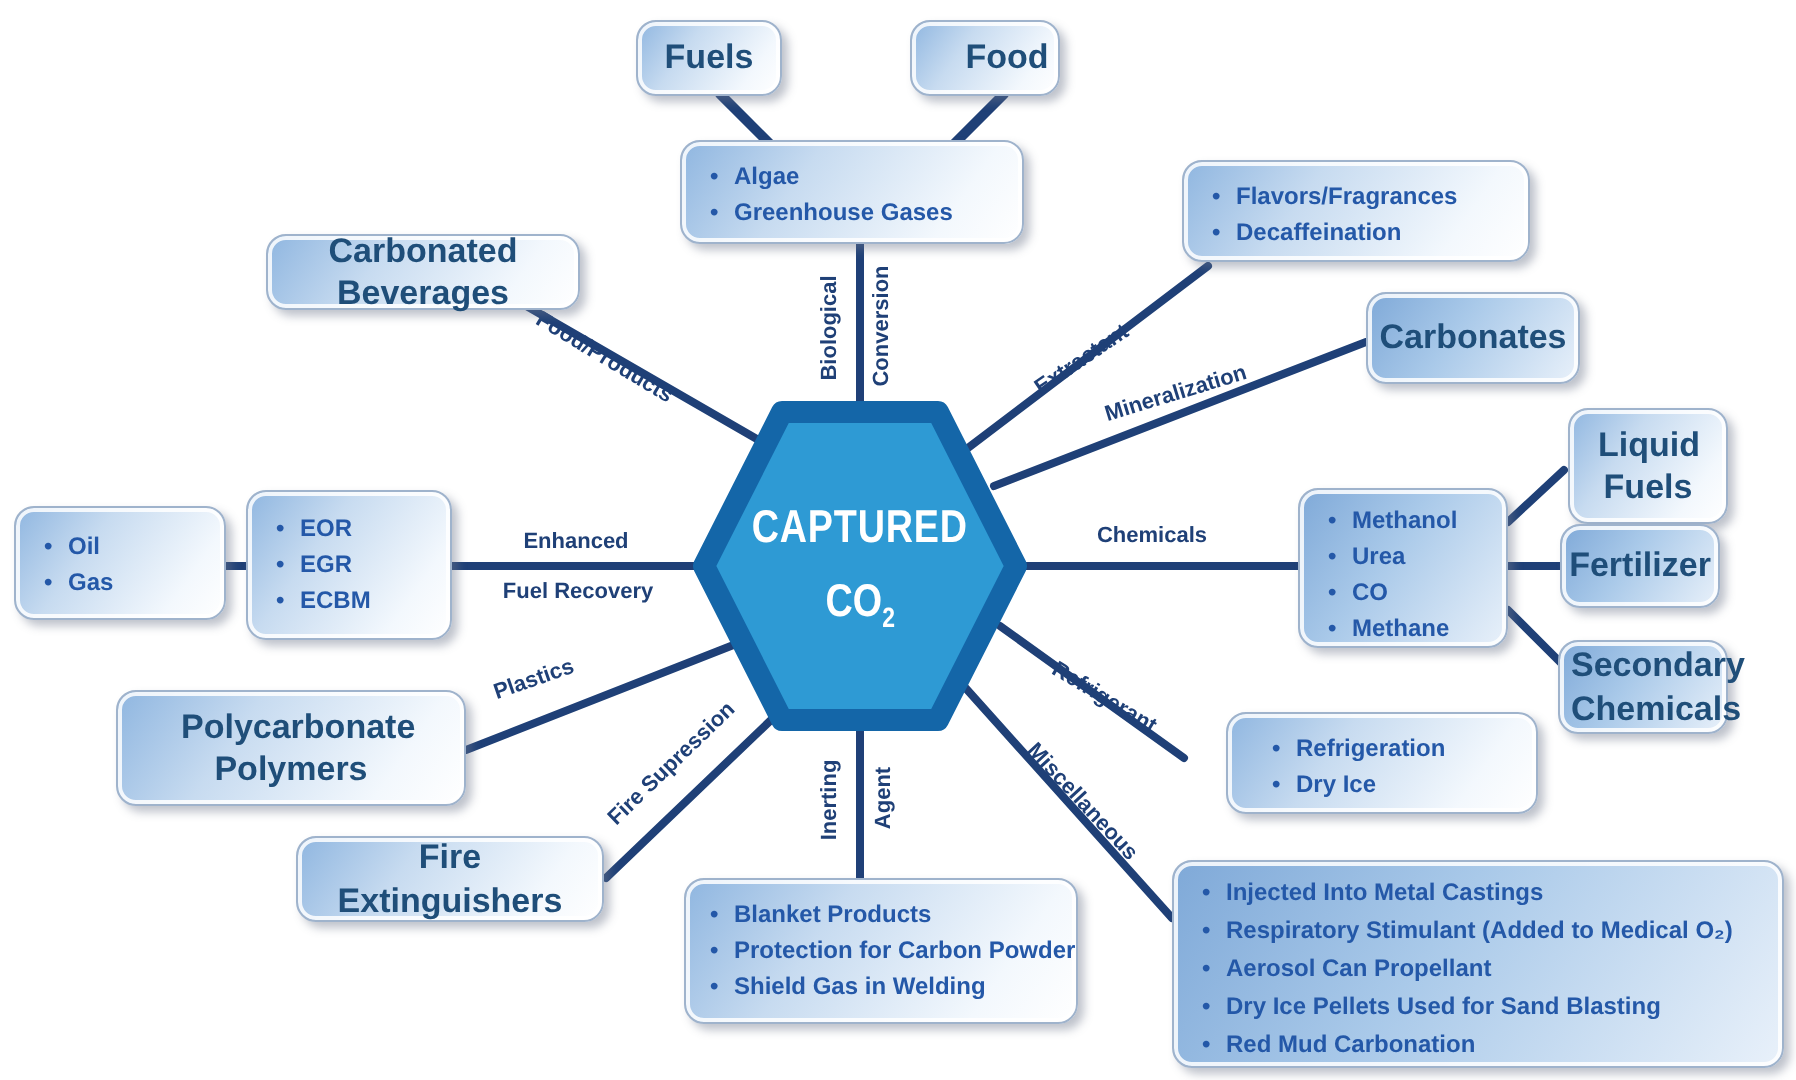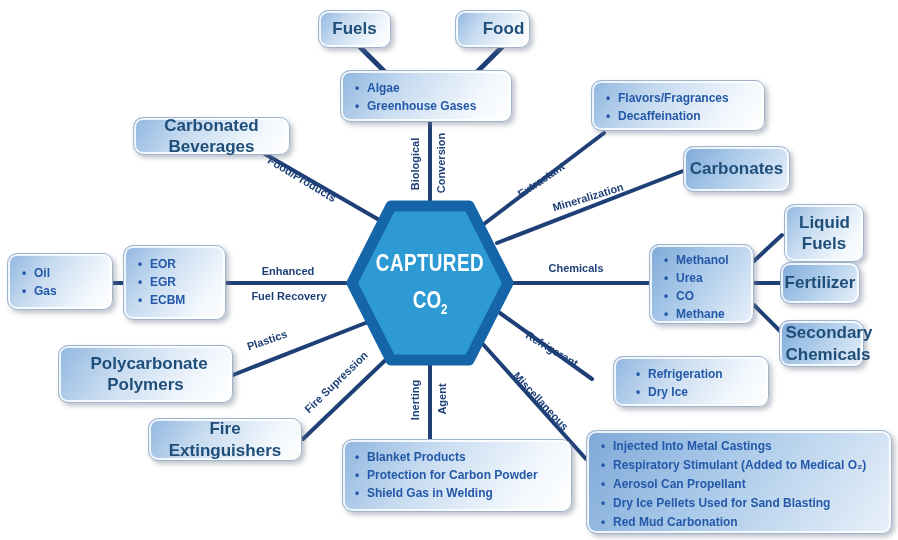--- a/index.html
+++ b/index.html
@@ -153,21 +153,21 @@
   <div class="node deep" style="left:586px;top:430px;width:306px;height:104px;padding:6px 4px 0 12px;">
     <ul style="line-height:19px;">
       <li style="line-height:19px;">Injected Into Metal Castings</li>
       <li style="line-height:19px;">Respiratory Stimulant (Added to Medical O₂)</li>
       <li style="line-height:19px;">Aerosol Can Propellant</li>
       <li style="line-height:19px;">Dry Ice Pellets Used for Sand Blasting</li>
       <li style="line-height:19px;">Red Mud Carbonation</li>
     </ul>
   </div>
 
-  <div class="node" style="left:342px;top:439px;width:230px;height:73px;padding:8px 4px 0 10px;">
+  <div class="node" style="left:342px;top:439px;width:197px;height:73px;padding:8px 4px 0 10px;">
     <ul>
       <li>Blanket Products</li>
       <li>Protection for Carbon Powder</li>
       <li>Shield Gas in Welding</li>
     </ul>
   </div>
 
   <div class="node title-box" style="left:148px;top:418px;width:154px;height:43px;">
     <span class="title">Fire Extinguishers</span>
   </div>

